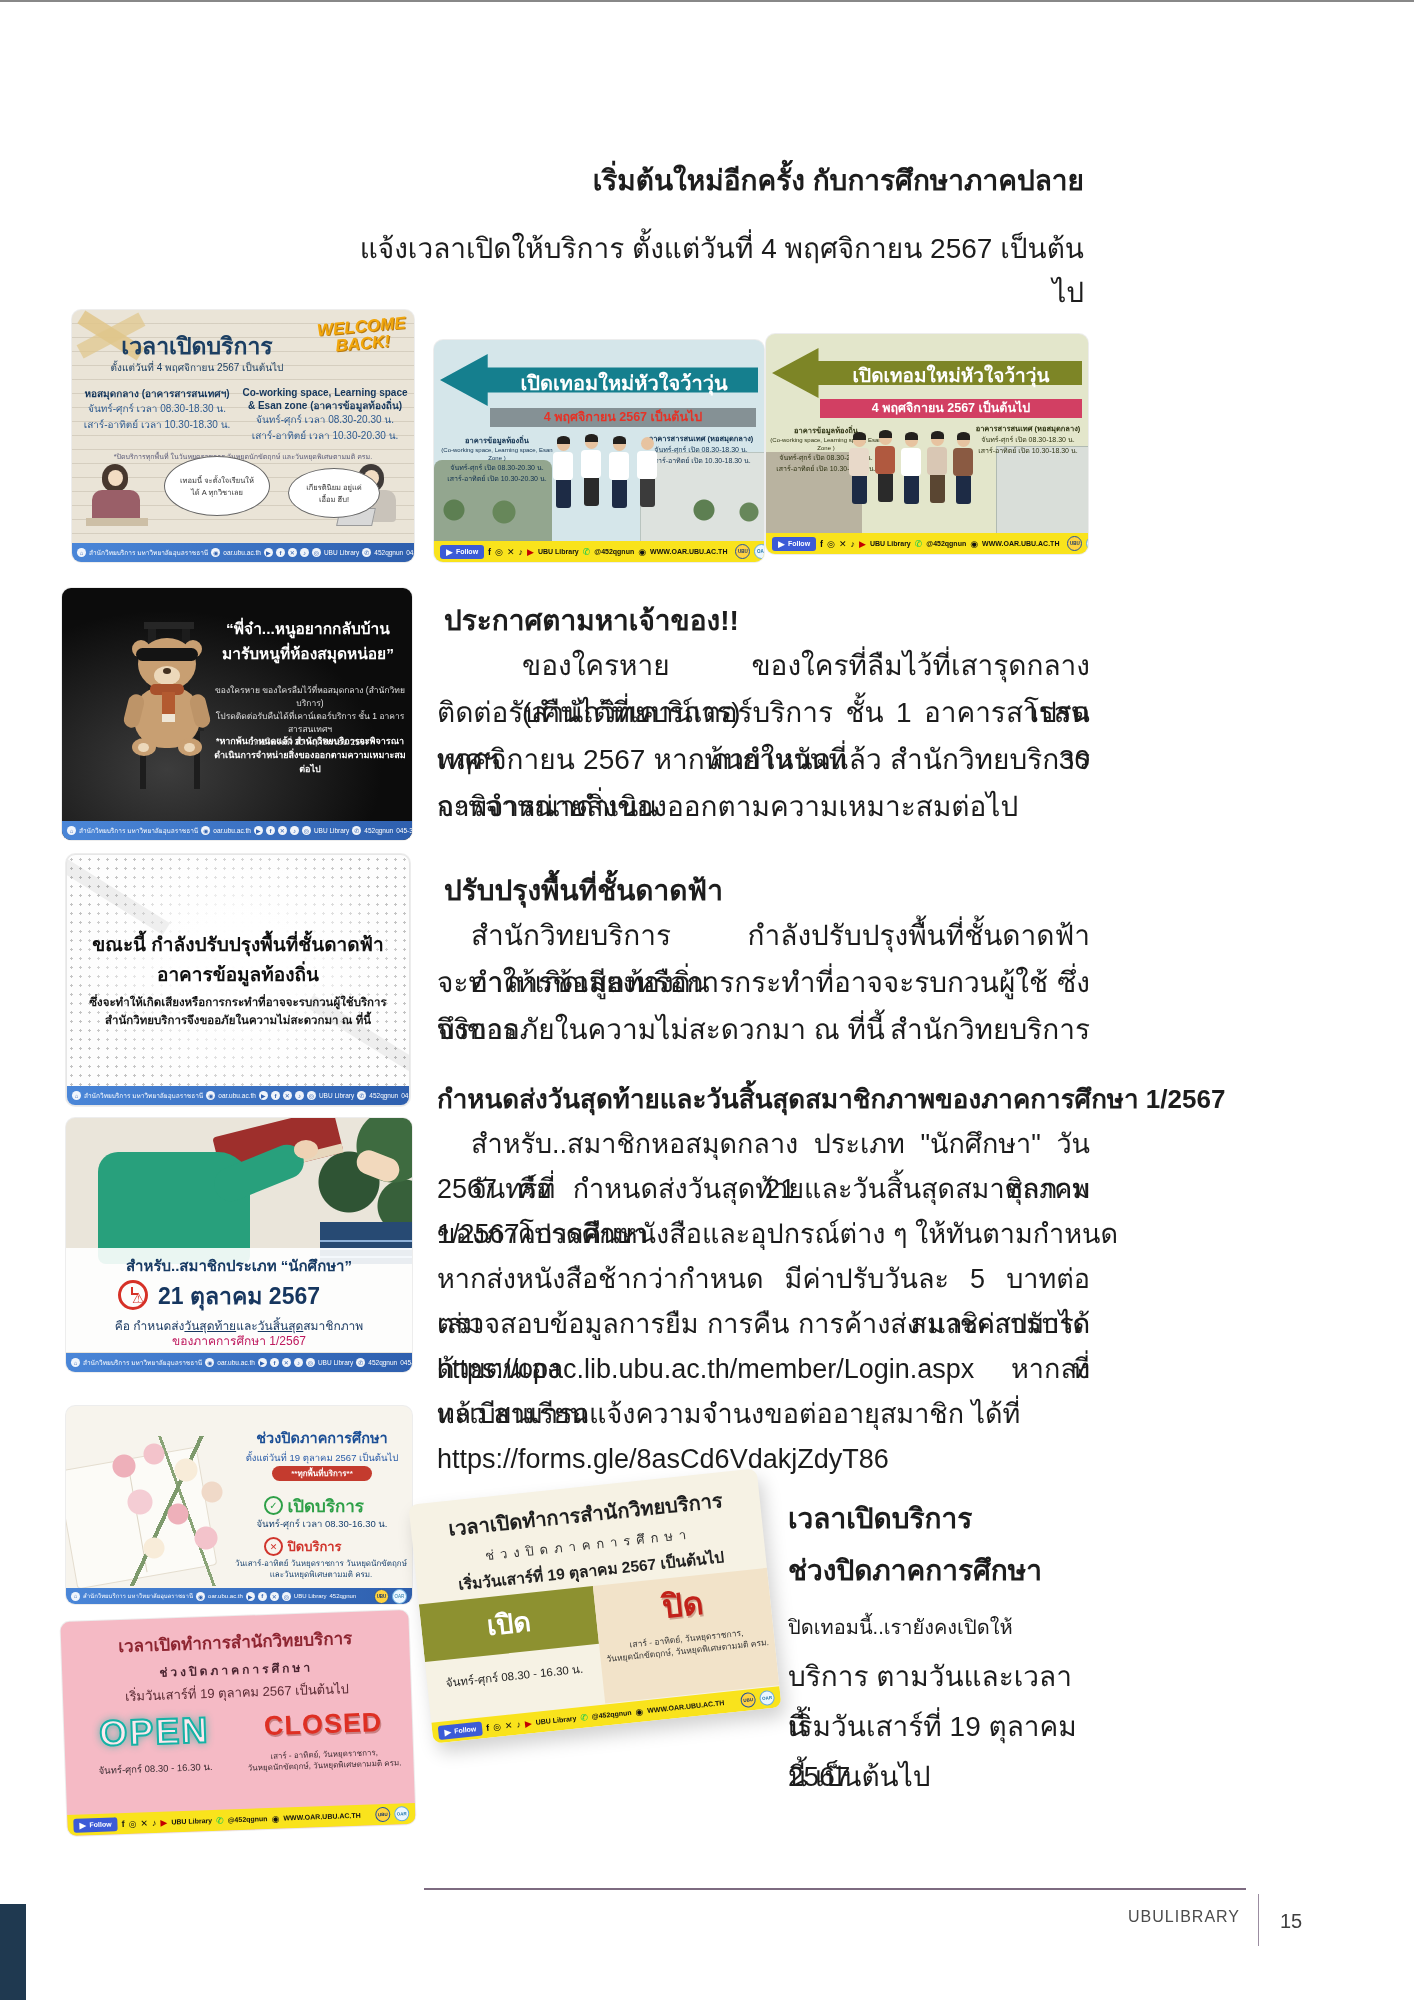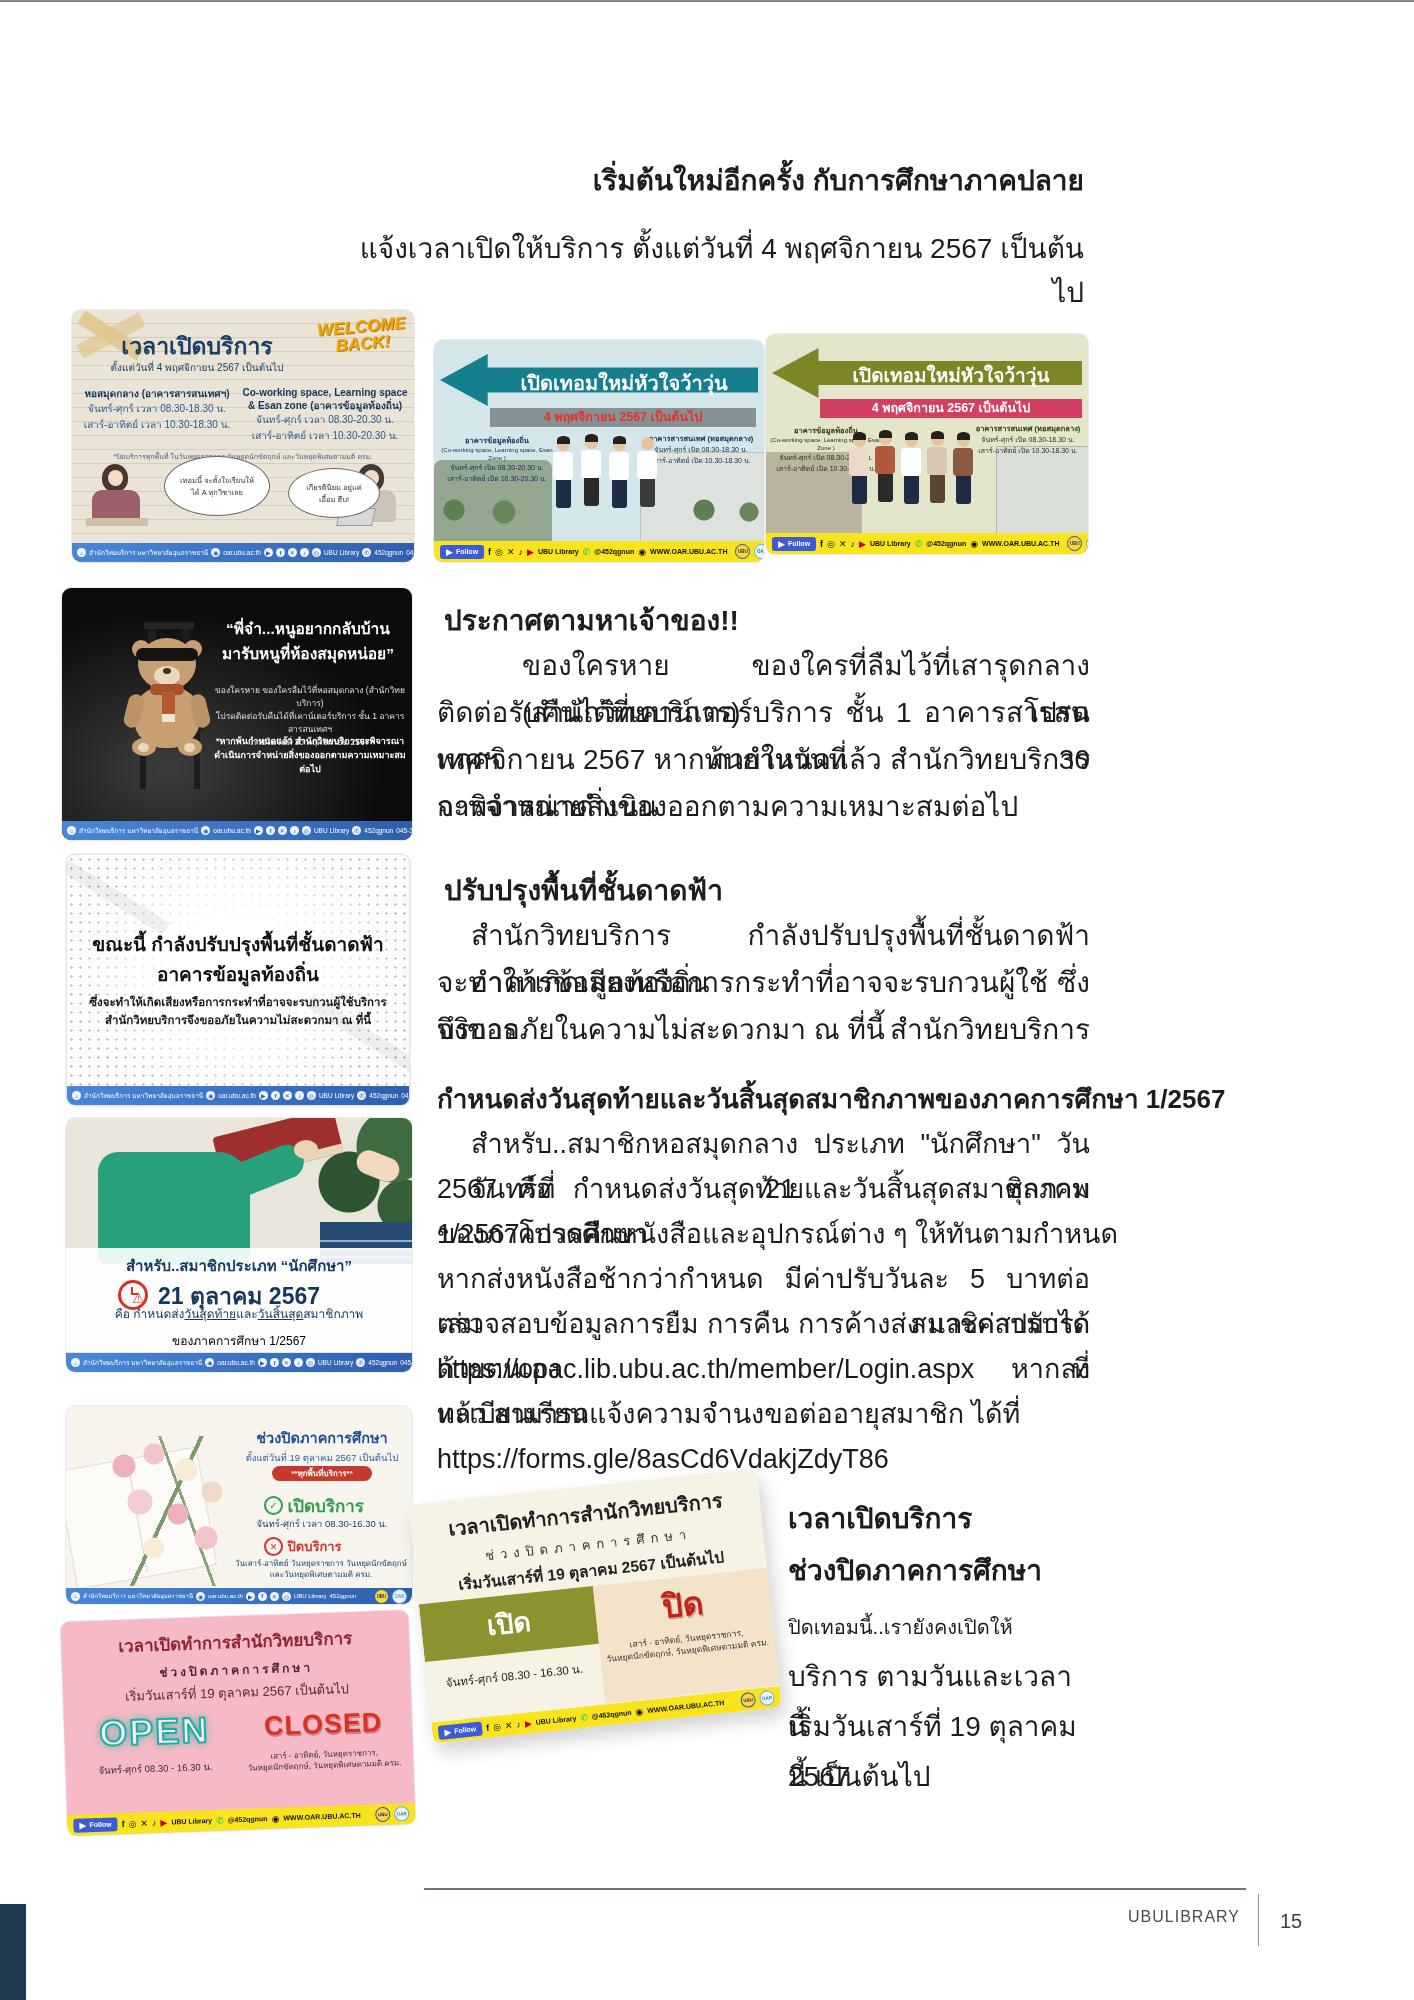--- a/index.html
+++ b/index.html
@@ -368,24 +368,24 @@
     <div class="abs" style="left:0;right:0;top:130px;height:104px;background:rgba(255,255,255,.9);"></div>
     <div class="abs c b" style="left:0;right:0;top:136px;font-size:15px;color:#173a63;">สำหรับ..สมาชิกประเภท “นักศึกษา”</div>
     <div class="abs" style="left:52px;top:160px;width:250px;height:30px;">
       <span class="abs" style="left:0;top:2px;width:24px;height:24px;border:3px solid #d63127;border-radius:50%;">
         <span class="abs" style="left:10px;top:4px;width:2px;height:8px;background:#d63127;"></span>
         <span class="abs" style="left:10px;top:10px;width:7px;height:2px;background:#d63127;"></span>
       </span>
       <span class="abs" style="left:14px;top:12px;color:#d63127;font-size:14px;font-weight:bold;">⚠</span>
       <span class="abs b" style="left:40px;top:0;font-size:23px;color:#16365f;">21 ตุลาคม 2567</span>
     </div>
-    <div class="abs c" style="left:0;right:0;top:186px;font-size:12px;color:#16365f;">
+    <div class="abs c" style="left:0;right:0;top:198px;font-size:12px;color:#16365f;">
       <span>คือ กำหนดส่ง</span><span class="u">วันสุดท้าย</span><span>และ</span><span class="u">วันสิ้นสุด</span><span>สมาชิกภาพ</span>
     </div>
-    <div class="abs c" style="left:0;right:0;top:213px;font-size:12px;color:#000000;">ของภาคการศึกษา 1/2567</div>
+    <div class="abs c" style="left:0;right:0;top:213px;font-size:12px;color:#be185d;">ของภาคการศึกษา 1/2567</div>
     <div class="bbar">
       <span class="cic">⌂</span>
       <span>สำนักวิทยบริการ มหาวิทยาลัยอุบลราชธานี</span>
       <span class="cic">◉</span>
       <span>oar.ubu.ac.th</span>
       <span class="cic">▶</span>
         <span class="cic">f</span>
         <span class="cic">✕</span>
         <span class="cic">♪</span>
         <span class="cic">◎</span>

